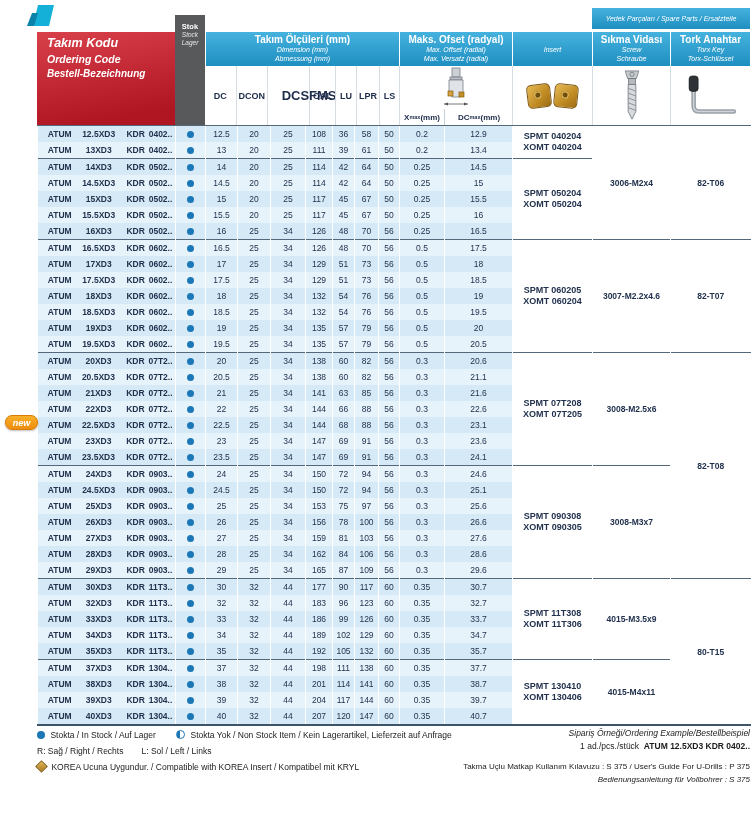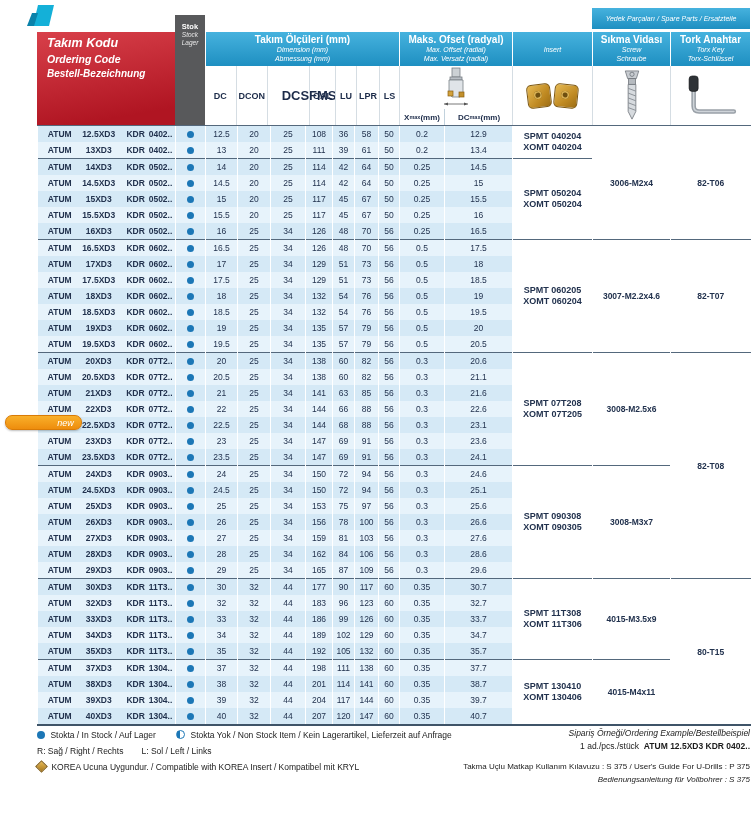--- a/index.html
+++ b/index.html
@@ -81,22 +81,22 @@
   td.ccode .c3{display:inline-block;}
   .dot{display:inline-block;width:7px;height:7px;border-radius:50%;background:#1c77b6;vertical-align:middle;}
   td.mcell{background:#fff;border-left:1px solid #c2d2dd;font-weight:bold;color:#16233f;}
   td.cins div{line-height:11px;font-size:9px;}
   td.cscrew{font-size:9px;}
   td.ctorx{font-size:10px;}
 
   
   .new-badge{position:absolute;left:5px;width:31px;height:13px;border-radius:7px;
         background:linear-gradient(180deg,#f9b02a,#ee8d0d);border:1px solid #d97b06;color:#fff;
-        font-size:9px;font-weight:normal;font-style:italic;display:flex;align-items:center;justify-content:center;
-        box-shadow:0 1px 2px rgba(0,0,0,.25);padding-left:44px;}
+        font-size:9px;font-weight:bold;font-style:italic;display:flex;align-items:center;justify-content:center;
+        box-shadow:0 1px 2px rgba(0,0,0,.25);}
 
   
   .f-left{position:absolute;left:37px;top:727px;font-size:8.5px;color:#1b1b1b;line-height:16px;}
   .f-left .sym{display:inline-block;vertical-align:-1px;margin-right:3px;}
   .dot-full{width:8px;height:8px;border-radius:50%;background:#1c77b6;}
   .dot-half{width:7px;height:7px;border-radius:50%;border:1px solid #1c77b6;
         background:linear-gradient(90deg,#1c77b6 50%,#fff 50%);}
   .korea-ic{width:7px;height:7px;background:linear-gradient(135deg,#e6ba55,#a8761a);
         border:1px solid #7c560e;transform:rotate(45deg);margin-right:5px;}
   .gap{display:inline-block;width:18px;}

